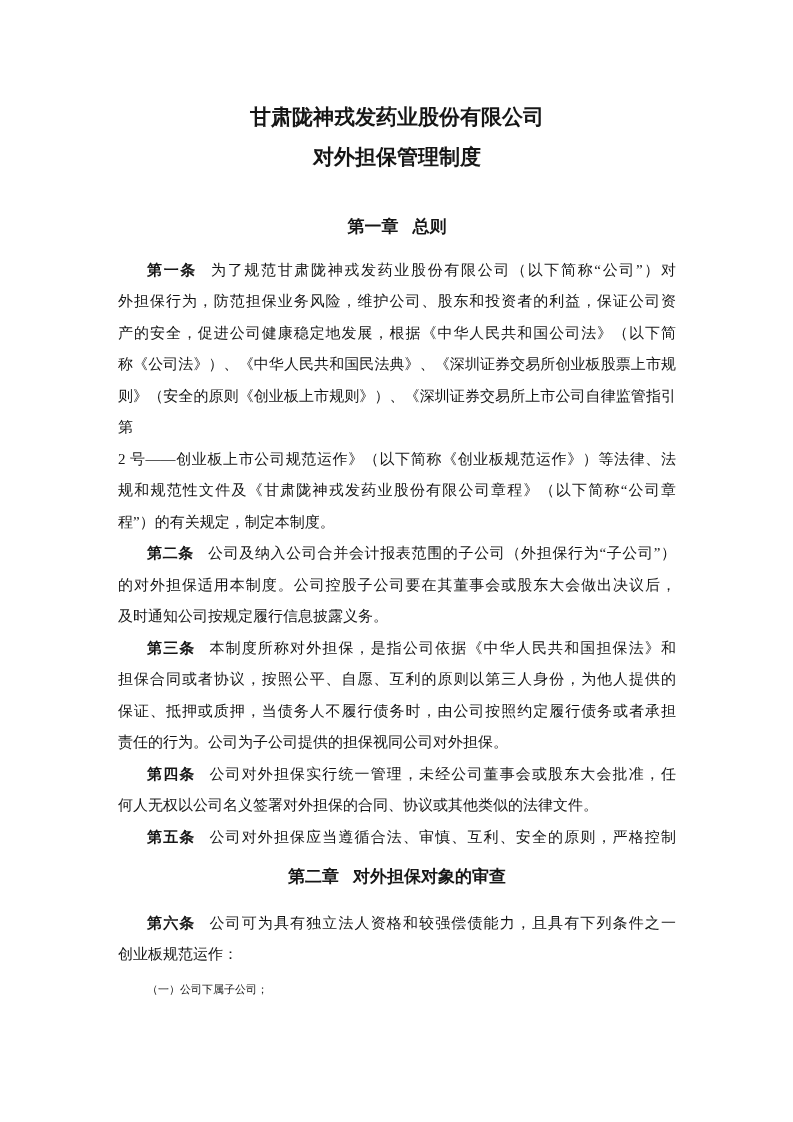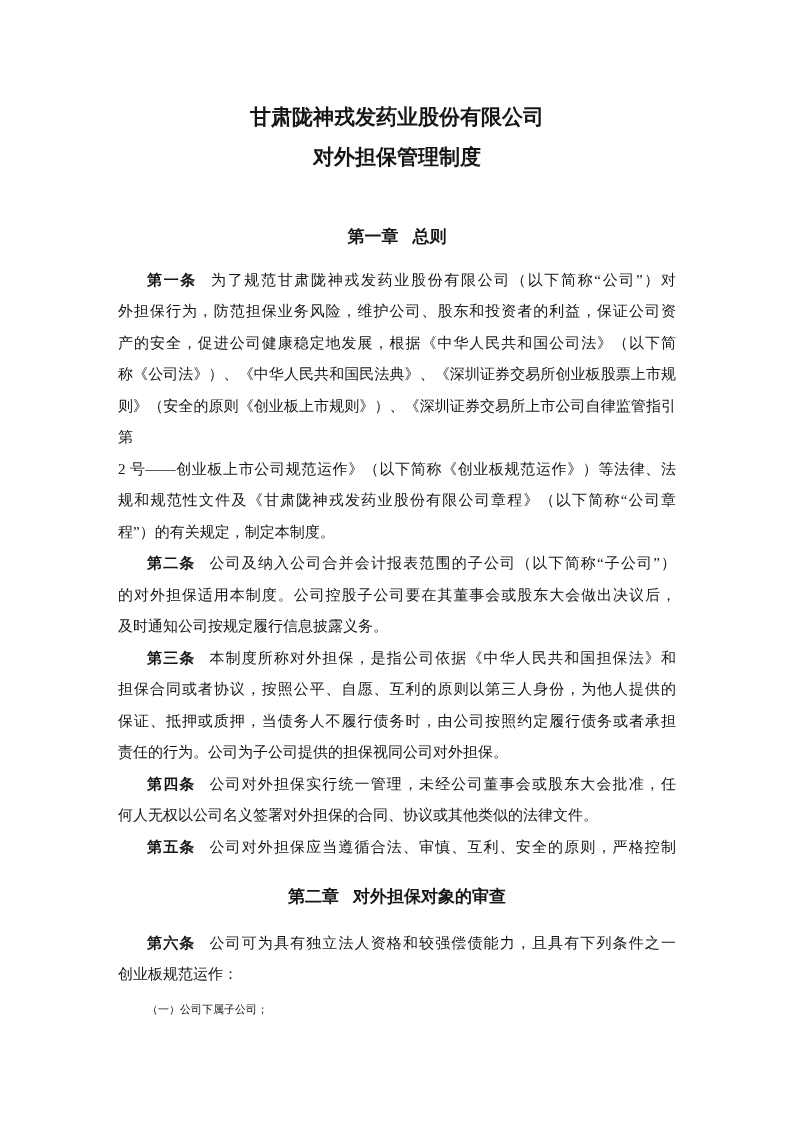--- a/index.html
+++ b/index.html
@@ -27,22 +27,22 @@
     line-height: 40px;
     text-align: center;
   }
   .doc-title.first { margin-top: 97px; }
   .chapter {
     font-size: 17px;
     font-weight: bold;
     line-height: 31.5px;
     text-align: center;
   }
-  .chapter.ch-0 { margin-top: 44px; }
-  .chapter.ch-1 { margin-top: 18px; margin-bottom: 15px; }
+  .chapter.ch-0 { margin-top: 34px; }
+  .chapter.ch-1 { margin-top: 8px; margin-bottom: 15px; }
   .chapter .chapter-num { margin-right: 14px; }
   .para {
     font-size: 15px;
     line-height: 31.5px;
   }
   .para.p-0 { margin-top: 12px; }
   .line {
     text-align: justify;
     text-align-last: justify;
     text-justify: inter-character;
@@ -70,21 +70,21 @@
           <div class="line first"><span class="article-label">第一条</span><span class="article-text">为了规范甘肃陇神戎发药业股份有限公司（以下简称“公司”）对</span></div>
           <div class="line">外担保行为，防范担保业务风险，维护公司、股东和投资者的利益，保证公司资</div>
           <div class="line">产的安全，促进公司健康稳定地发展，根据《中华人民共和国公司法》（以下简</div>
           <div class="line">称《公司法》）、《中华人民共和国民法典》、《深圳证券交易所创业板股票上市规</div>
           <div class="line">则》（安全的原则《创业板上市规则》）、《深圳证券交易所上市公司自律监管指引第</div>
           <div class="line">2 号——创业板上市公司规范运作》（以下简称《创业板规范运作》）等法律、法</div>
           <div class="line">规和规范性文件及《甘肃陇神戎发药业股份有限公司章程》（以下简称“公司章</div>
           <div class="line last">程”）的有关规定，制定本制度。</div>
         </div>
         <div class="para p-1">
-          <div class="line first"><span class="article-label">第二条</span><span class="article-text">公司及纳入公司合并会计报表范围的子公司（以下简称“子公司”）</span></div>
+          <div class="line first"><span class="article-label">第二条</span><span class="article-text">公司及纳入公司合并会计报表范围的子公司（外担保行为“子公司”）</span></div>
           <div class="line">的对外担保适用本制度。公司控股子公司要在其董事会或股东大会做出决议后，</div>
           <div class="line last">及时通知公司按规定履行信息披露义务。</div>
         </div>
         <div class="para p-2">
           <div class="line first"><span class="article-label">第三条</span><span class="article-text">本制度所称对外担保，是指公司依据《中华人民共和国担保法》和</span></div>
           <div class="line">担保合同或者协议，按照公平、自愿、互利的原则以第三人身份，为他人提供的</div>
           <div class="line">保证、抵押或质押，当债务人不履行债务时，由公司按照约定履行债务或者承担</div>
           <div class="line last">责任的行为。公司为子公司提供的担保视同公司对外担保。</div>
         </div>
         <div class="para p-3">

